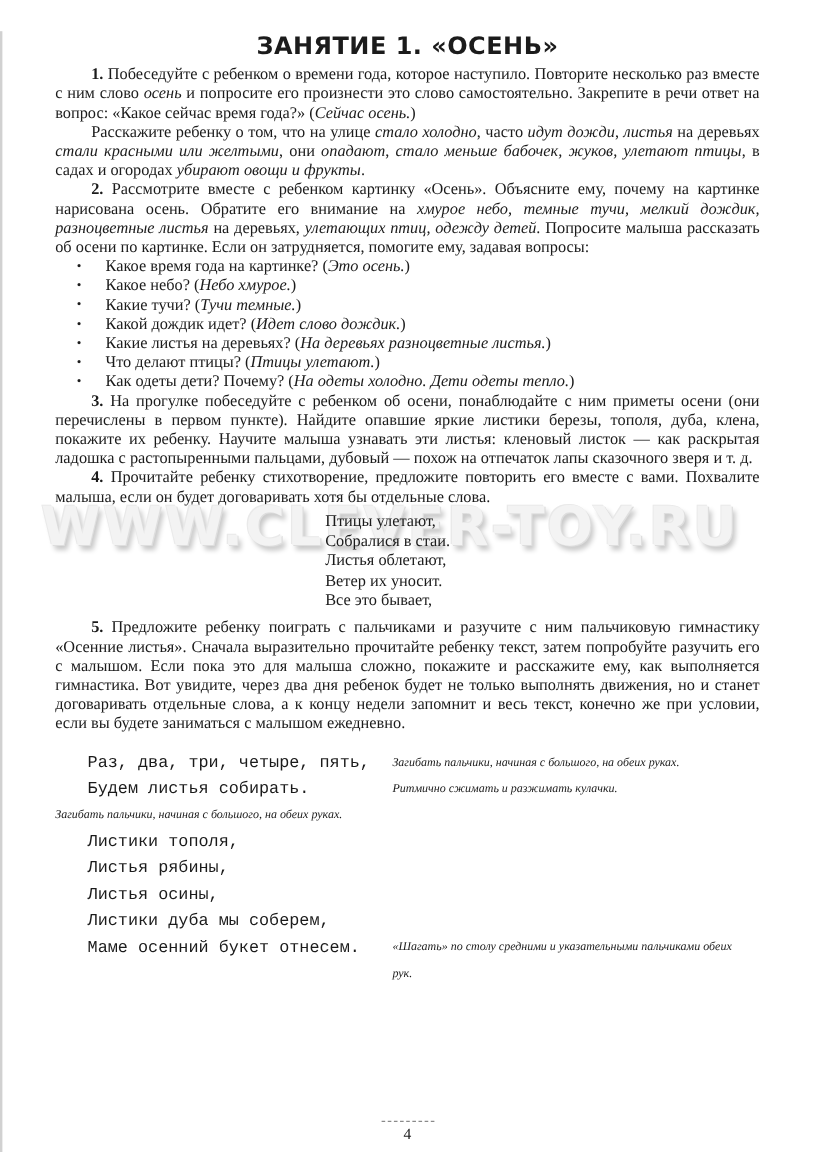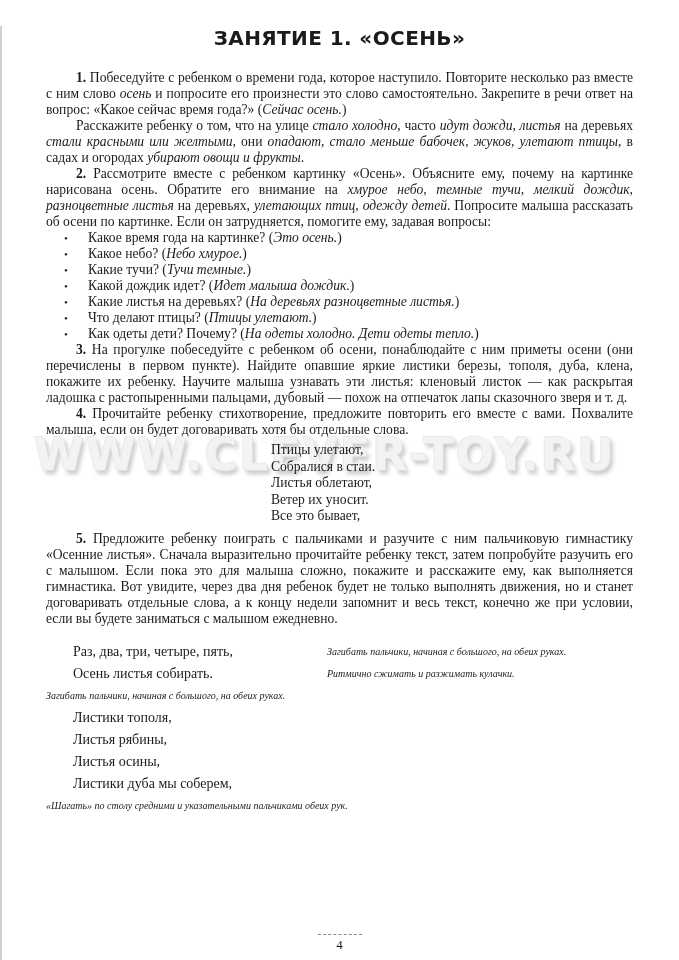--- a/index.html
+++ b/index.html
@@ -18,21 +18,21 @@
     position:relative;width:679px;height:960px;background:#fff;
     padding:0 46px;
   }
   .scan-edge{
     position:absolute;left:0;top:0;bottom:0;width:2px;
     background:rgba(90,90,90,.28);
   }
   .title{
     font-family:"DejaVu Sans", "Liberation Sans", sans-serif;
     font-weight:800;font-size:20px;line-height:24px;
-    text-align:center;margin-top:26px;margin-bottom:20px;
+    text-align:center;margin-top:26px;margin-bottom:4px;
     letter-spacing:.4px;
   }
   .para{
     font-size:13.6px;line-height:16px;text-align:justify;
     text-indent:30px;
   }
   .seg-i{font-style:italic;margin-top:44px;}
   .seg-b{font-weight:bold;}
   ul.questions{list-style:none;}
   ul.questions li{
@@ -50,21 +50,21 @@
     font-size:45px;letter-spacing:2px;white-space:nowrap;
     color:var(--color-watermark);
     text-shadow:-1px -1px 0 #e9e9e9,1px 1px 0 #dedede,3px 4px 4px rgba(0,0,0,.22);
   }
   .poem{position:relative;z-index:1;margin-left:225px;}
   .poem-line{font-size:13.6px;line-height:16.5px;}
   .fingerplay{margin-top:14px;}
   .fp-row{display:flex;}
   .fp-left{
     flex:0 0 281px;padding-left:27px;
-    font-size:14px;line-height:22px;
+    font-size:14px;line-height:22px;font-family:Liberation Mono, monospace;
   }
   .fp-right{
     flex:1;font-style:italic;font-size:10px;line-height:22px;
     padding-right:10px;
   }
   .footer{
     position:absolute;left:0;top:908px;width:679px;text-align:center;
   }
   .footer-rule{
     width:44px;margin:0 auto;border-top:1px dashed #8a8a8a;height:0;
@@ -91,21 +91,21 @@
     <li>
       <span class="marker">•</span>
       <span><span>Какое небо? (</span><span class="seg-i">Небо хмурое.</span><span>)</span></span>
     </li>
     <li>
       <span class="marker">•</span>
       <span><span>Какие тучи? (</span><span class="seg-i">Тучи темные.</span><span>)</span></span>
     </li>
     <li>
       <span class="marker">•</span>
-      <span><span>Какой дождик идет? (</span><span class="seg-i">Идет малыша дождик.</span><span>)</span></span>
+      <span><span>Какой дождик идет? (</span><span class="seg-i">Идет слово дождик.</span><span>)</span></span>
     </li>
     <li>
       <span class="marker">•</span>
       <span><span>Какие листья на деревьях? (</span><span class="seg-i">На деревьях разноцветные листья.</span><span>)</span></span>
     </li>
     <li>
       <span class="marker">•</span>
       <span><span>Что делают птицы? (</span><span class="seg-i">Птицы улетают.</span><span>)</span></span>
     </li>
     <li>
@@ -129,21 +129,21 @@
   </div>
 
   <p class="para"><span class="seg-b">5.</span><span> Предложите ребенку поиграть с пальчиками и разучите с ним пальчиковую гимнастику «Осенние листья». Сначала выразительно прочитайте ребенку текст, затем попробуйте разучить его с малышом. Если пока это для малыша сложно, покажите и расскажите ему, как выполняется гимнастика. Вот увидите, через два дня ребенок будет не только выполнять движения, но и станет договаривать отдельные слова, а к концу недели запомнит и весь текст, конечно же при условии, если вы будете заниматься с малышом ежедневно.</span></p>
 
   <div class="fingerplay">
     <div class="fp-row">
       <div class="fp-left">Раз, два, три, четыре, пять,</div>
       <div class="fp-right">Загибать пальчики, начиная с большого, на обеих руках.</div>
     </div>
     <div class="fp-row">
-      <div class="fp-left">Осень листья собирать.</div>
+      <div class="fp-left">Будем листья собирать.</div>
       <div class="fp-right">Ритмично сжимать и разжимать кулачки.</div>
     </div>
     <div class="fp-row">
       <div class="fp-right">Загибать пальчики, начиная с большого, на обеих руках.</div>
     </div>
     <div class="fp-row">
       <div class="fp-left">Листики тополя,</div>
       <div class="fp-right"></div>
     </div>
     <div class="fp-row">
@@ -152,20 +152,21 @@
     </div>
     <div class="fp-row">
       <div class="fp-left">Листья осины,</div>
       <div class="fp-right"></div>
     </div>
     <div class="fp-row">
       <div class="fp-left">Листики дуба мы соберем,</div>
       <div class="fp-right"></div>
     </div>
     <div class="fp-row">
+      <div class="fp-left">Маме осенний букет отнесем.</div>
       <div class="fp-right">«Шагать» по столу средними и указательными пальчиками обеих рук.</div>
     </div>
   </div>
 
   <div class="footer">
     <div class="footer-rule"></div>
     <div class="page-number">4</div>
   </div>
 </div>
 

